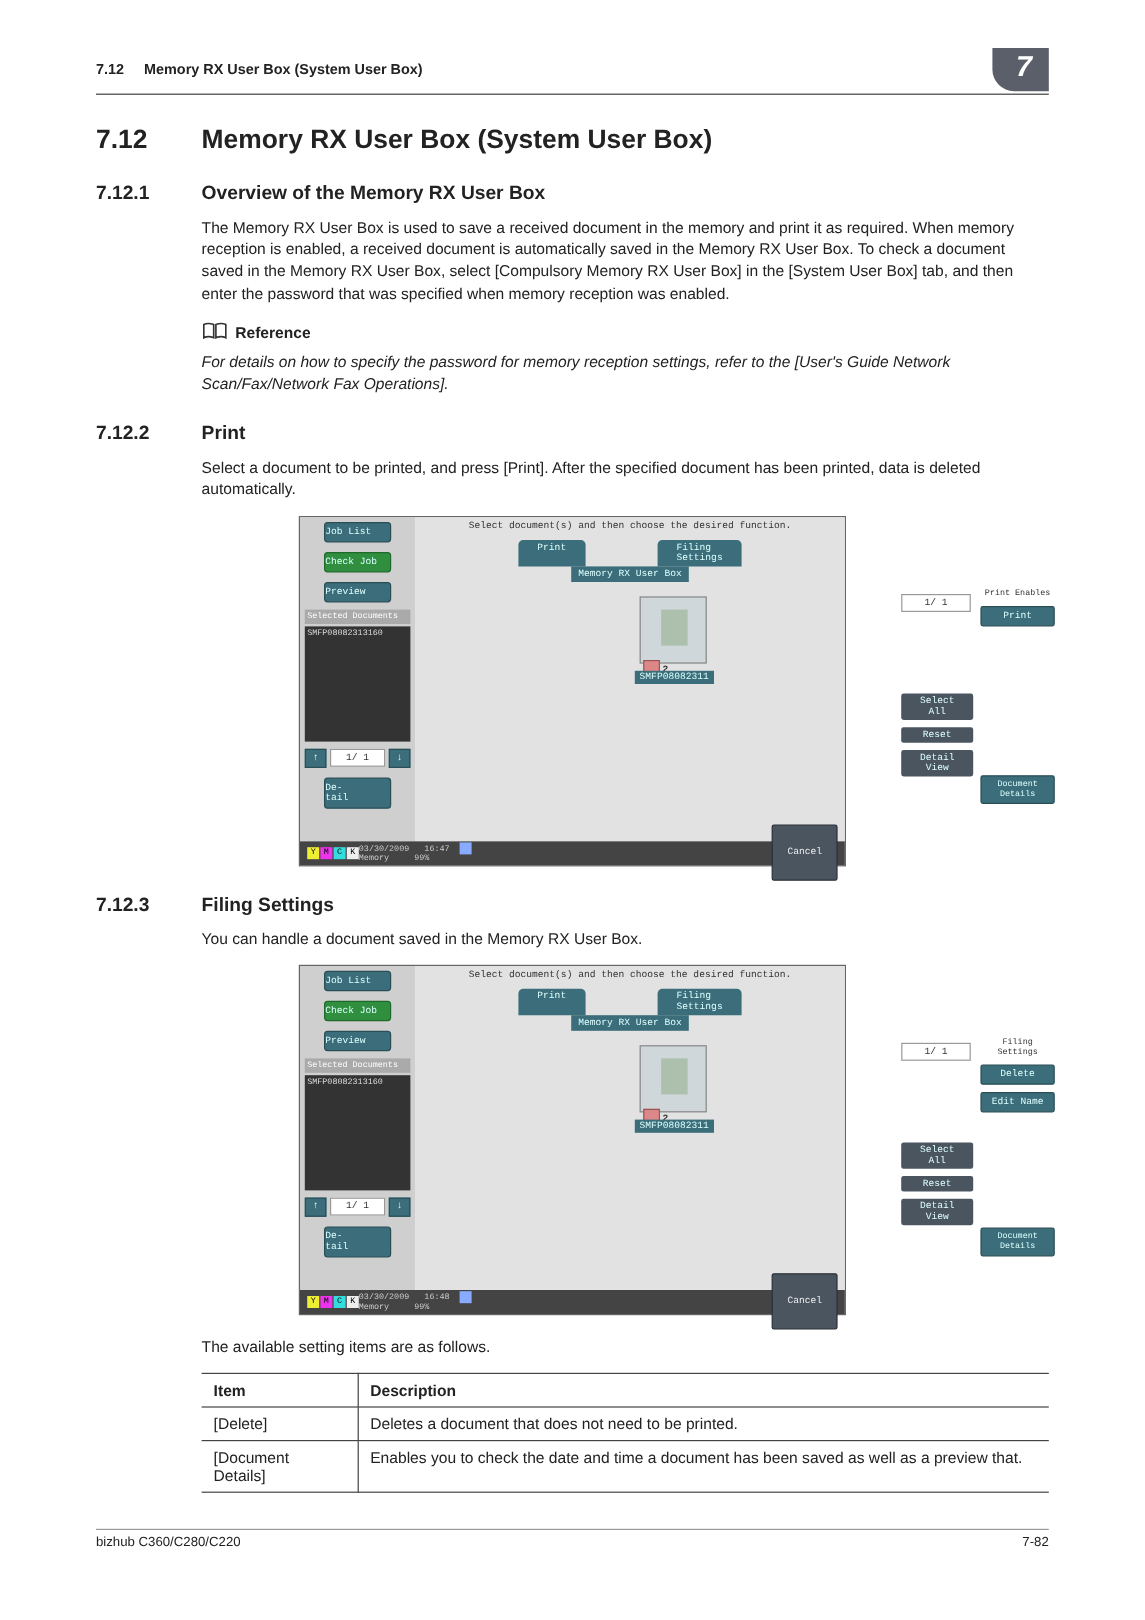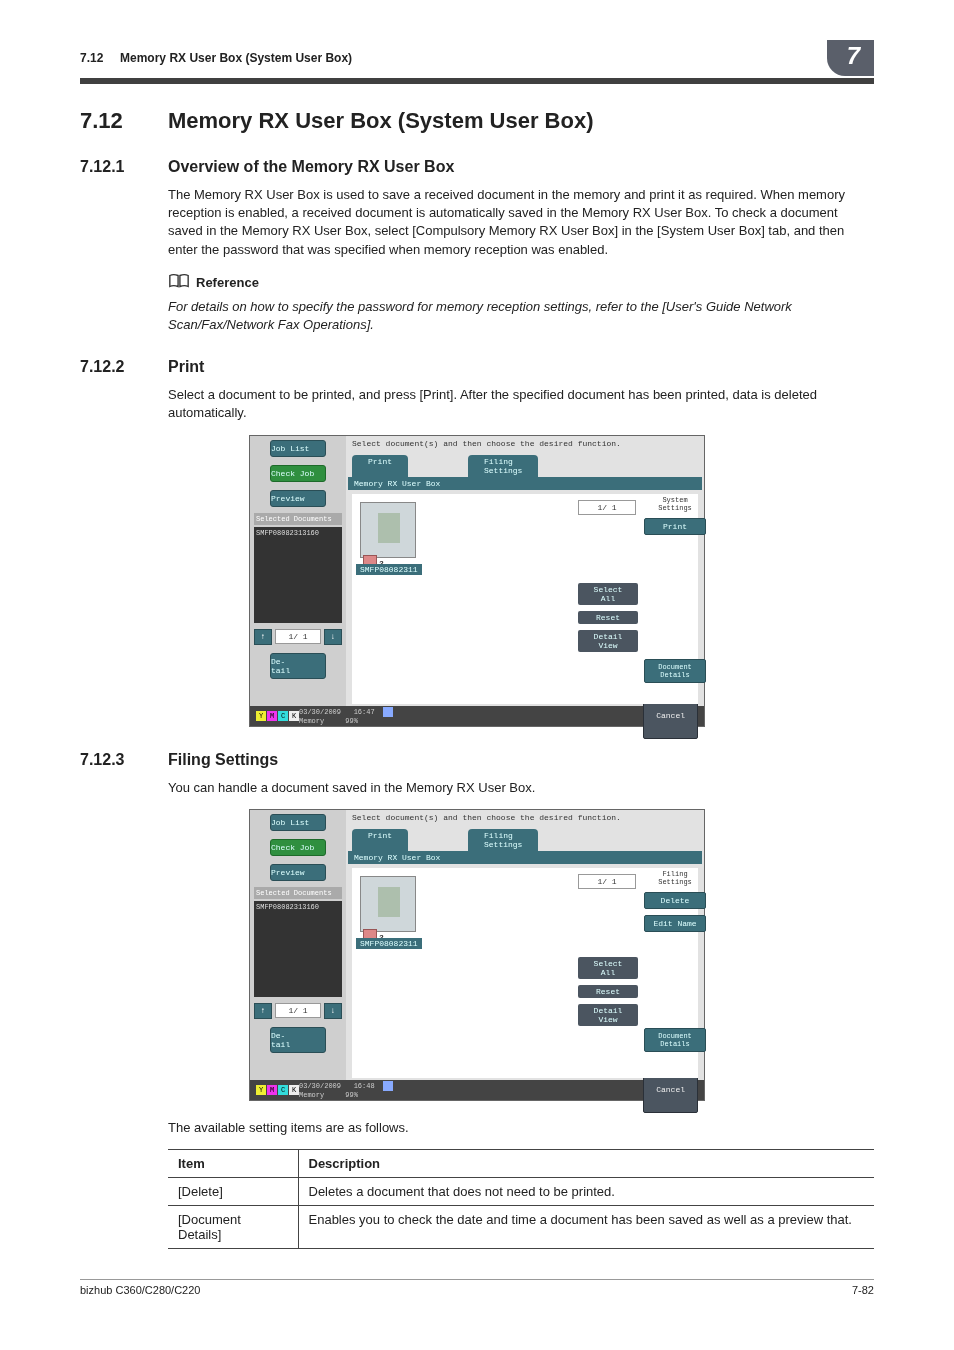--- a/index.html
+++ b/index.html
@@ -10,21 +10,21 @@
     background: #fff;
     width: 954px;
   }
   .page {
     padding: 40px 80px 30px 80px;
   }
   .header-line {
     display: flex;
     align-items: center;
     justify-content: space-between;
-    border-bottom: 6px solid #404040;
+    border-bottom: 1px solid #404040;
     padding-bottom: 2px;
     margin-bottom: 20px;
   }
   .header-left {
     font-size: 12px;
     font-weight: bold;
   }
   .header-badge {
     background: #5a5f6a;
     color: #fff;
@@ -131,20 +131,21 @@
     color: #333;
     text-align: center;
     padding: 2px 0;
     border: 1px solid #999;
   }
   .shot-right {
     flex: 1;
     background: #e2e2e2;
     display: flex;
     flex-direction: column;
+    align-items: center;
   }
   .sr-head {
     padding: 3px 6px;
     color: #333;
   }
   .tabs {
     display: flex;
     gap: 60px;
     padding: 4px 6px 0 6px;
   }
@@ -362,21 +363,21 @@
           <div class="rcol">
             <div class="pagebox">1/ 1</div>
             <div style="height:56px"></div>
             <div class="gbtn" style="white-space:pre-line">Select
 All</div>
             <div class="gbtn">Reset</div>
             <div class="gbtn" style="white-space:pre-line">Detail
 View</div>
           </div>
           <div class="rcol2">
-            <div class="head">System Settings</div>
+            <div class="head">Print Enables</div>
             <div class="rbtn">Print</div>
             <div style="height:112px"></div>
             <div class="rbtn sm" style="white-space:pre-line">Document
 Details</div>
           </div>
         </div>
       </div>
     </div>
     <div class="shot-bot">
       <div class="ymck">

